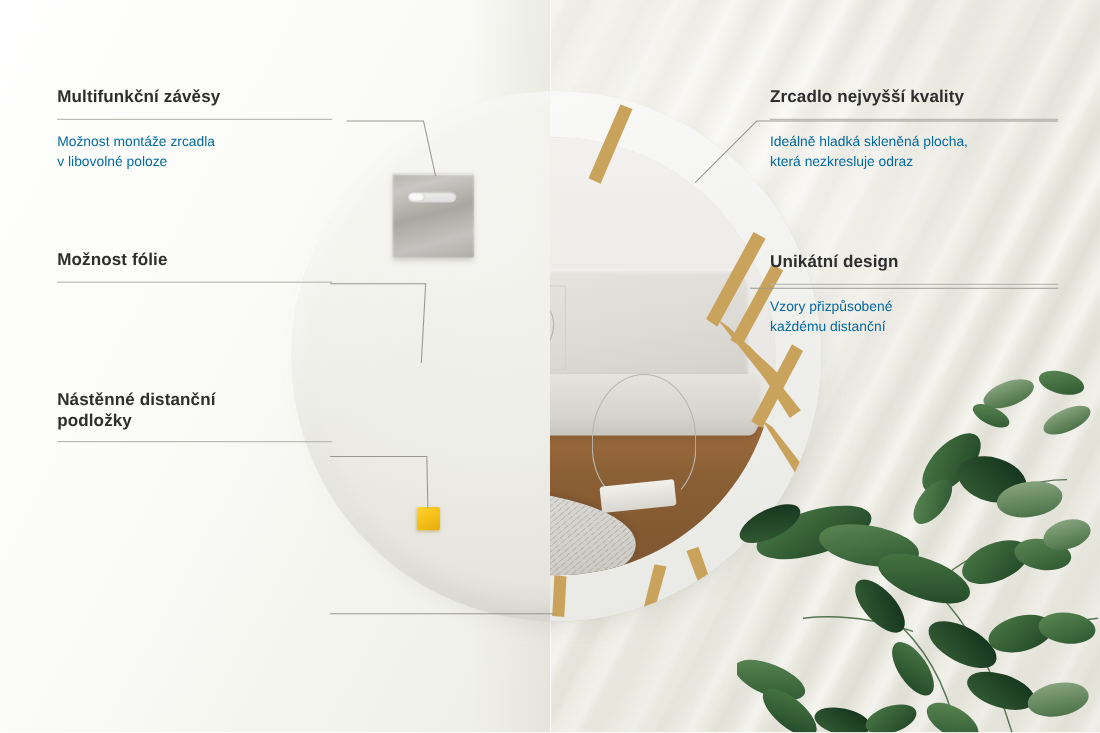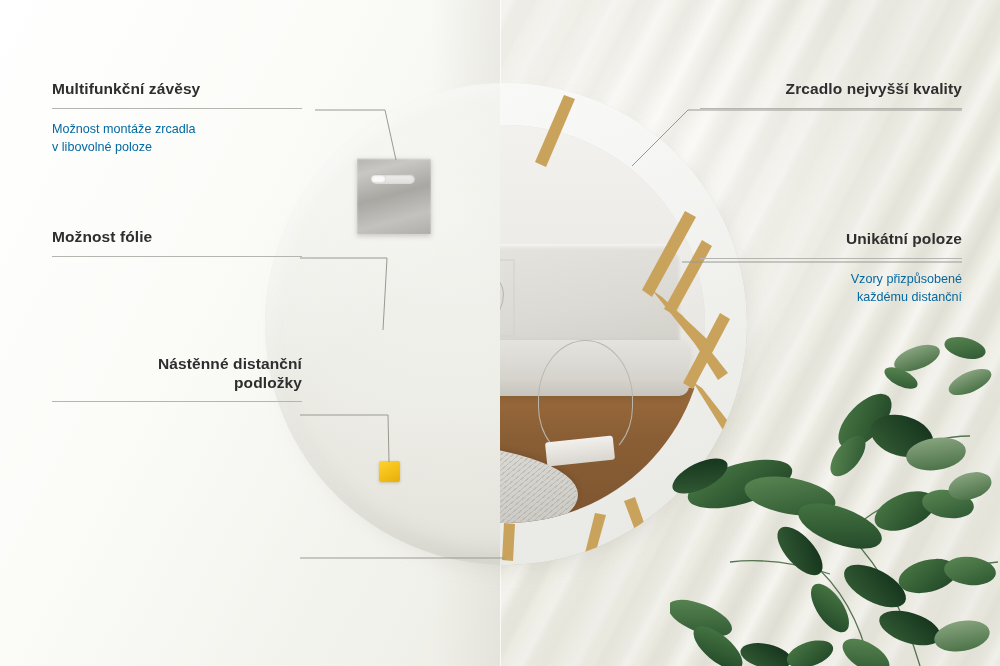--- a/index.html
+++ b/index.html
@@ -234,21 +234,21 @@
     height: 1px;
     background: #b6b4ae;
     margin: 9px 0 11px 0;
   }
   .label p {
     font-size: 12.6px;
     color: #0369a1;
     line-height: 1.46;
     white-space: pre-line;
   }
-  .label.right { text-align: right; }
+  .label.right { }
 
   
   .plants { position: absolute; right: 0; bottom: 0; width: 330px; height: 330px; }
 </style>
 </head>
 <body>
 
 <div id="stage">
 
   <div class="bg-left"></div>
@@ -339,34 +339,36 @@
     <div class="rule"></div>
     <p>Možnost montáže zrcadla
 v libovolné poloze</p>
   </div>
 
   <div class="label" style="left:52px; top:228px; width:250px;">
     <h3>Možnost fólie</h3>
     <div class="rule"></div>
   </div>
 
-  <div class="label" style="left:52px; top:355px; width:250px;text-align:right;">
+  <div class="label" style="left:52px; top:355px; width:250px;">
     <h3 class="two-line" style="white-space:pre-line;">Nástěnné distanční
 podložky</h3>
     <div class="rule"></div>
   </div>
 
 
   <div class="label right" style="left:700px; top:80px; width:262px;">
     <h3>Zrcadlo nejvyšší kvality</h3>
     <div class="rule"></div>
+    <p>Ideálně hladká skleněná plocha,
+která nezkresluje odraz</p>
   </div>
 
   <div class="label right" style="left:700px; top:230px; width:262px;">
-    <h3>Unikátní poloze</h3>
+    <h3>Unikátní design</h3>
     <div class="rule"></div>
     <p>Vzory přizpůsobené
 každému distanční</p>
   </div>
 
   <svg class="plants" viewBox="0 0 330 330">
     <defs>
       <linearGradient id="lf1" x1="0" y1="0" x2="1" y2="1">
         <stop offset="0%" stop-color="#4a7a46"></stop>
           <stop offset="100%" stop-color="#1f4425"></stop>

